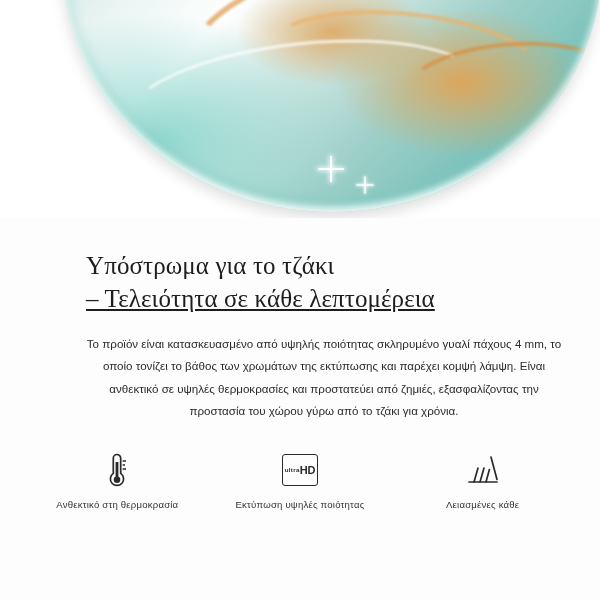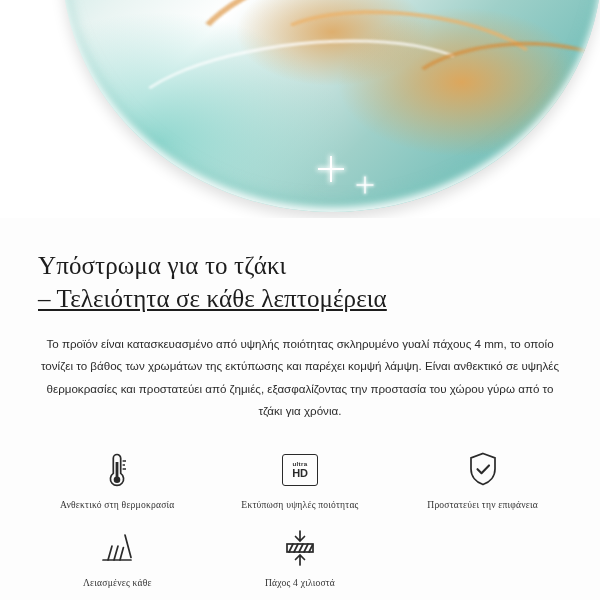--- a/index.html
+++ b/index.html
@@ -122,20 +122,21 @@
   .sparkle::after {
     width: 2px; height: 26px; margin-left: -1px; margin-top: -13px;
     box-shadow: 0 0 5px 1px rgba(255,255,255,0.9);
   }
   .sp1 { left: 318px; top: 156px; }
   .sp2 { left: 352px; top: 172px; transform: scale(0.65); }
 
   
   .content {
     padding: 20px 38px 0 38px;
+    margin-left: 48px;
   }
   .headline {
     font-family: "Liberation Serif", serif;
     font-size: 25px;
     line-height: 1.30;
     color: #1d1d1d;
     font-weight: 400;
     margin: 12px 0 18px 0;
     letter-spacing: 0.1px;
   }
@@ -163,33 +164,33 @@
     align-items: center;
     text-align: center;
   }
   .feature-icon {
     height: 44px;
     display: flex;
     align-items: center;
     justify-content: center;
   }
   .feature-label {
-    font-family: Liberation Serif, serif;
+    font-family: Liberation Sans, sans-serif;
     font-size: 9.6px;
     color: #333333;
     margin-top: 7px;
     letter-spacing: 0.2px;
   }
   .hd-badge {
     width: 34px;
     height: 30px;
     border: 1.6px solid #2a2a2a;
     border-radius: 3px;
     display: flex;
-    flex-direction: column;
+    flex-direction: row;
     align-items: center;
     justify-content: center;
     line-height: 1;
   }
   .hd-badge .u {
     font-size: 6.2px;
     font-weight: bold;
     color: #2a2a2a;
     letter-spacing: 0.3px;
   }
@@ -244,48 +245,28 @@
     <div class="feature">
       <div class="feature-icon">
         <div class="hd-badge">
           <span class="u">ultra</span>
           <span class="h">HD</span>
         </div>
       </div>
       <div class="feature-label">Εκτύπωση υψηλές ποιότητας</div>
     </div>
 
-    <div class="feature">
-      <div class="feature-icon">
-        <svg width="34" height="40" viewBox="0 0 34 40" fill="none" stroke="#2a2a2a" stroke-width="1.7">
-          <path d="M17 3.5l12 4.4v11c0 7.6-5.1 13.2-12 15.6C10.1 32.1 5 26.5 5 18.9v-11l12-4.4z"></path>
-          <path d="M11.5 19.2l4 4 7.5-7.8" stroke-width="2.1" stroke-linecap="round" stroke-linejoin="round"></path>
-        </svg>
-      </div>
-      <div class="feature-label">Προστατεύει την επιφάνεια</div>
-    </div>
 
 
     <div class="feature">
       <div class="feature-icon">
         <svg width="36" height="34" viewBox="0 0 36 34" fill="none" stroke="#2a2a2a" stroke-width="1.7" stroke-linecap="round">
           <path d="M4 29h28"></path>
           <path d="M32 26.5L26 4"></path>
           <path d="M9 29l4-14M15 29l4-14M21 29l3.4-12.5"></path>
         </svg>
       </div>
       <div class="feature-label">Λειασμένες κάθε</div>
     </div>
 
-    <div class="feature">
-      <div class="feature-icon">
-        <svg width="38" height="40" viewBox="0 0 38 40" fill="none" stroke="#2a2a2a" stroke-width="1.7" stroke-linecap="round">
-          <path d="M19 3v9M14.5 8.5L19 13l4.5-4.5"></path>
-          <rect x="6" y="16" width="26" height="8" stroke-width="1.7"></rect>
-          <path d="M8 24l4-8M13 24l4-8M18 24l4-8M23 24l4-8M28 24l3.5-7"></path>
-          <path d="M19 37v-9M14.5 31.5L19 27l4.5 4.5"></path>
-        </svg>
-      </div>
-      <div class="feature-label">Πάχος 4 χιλιοστά</div>
-    </div>
 
   </div>
 </div>
 
 </body></html>

